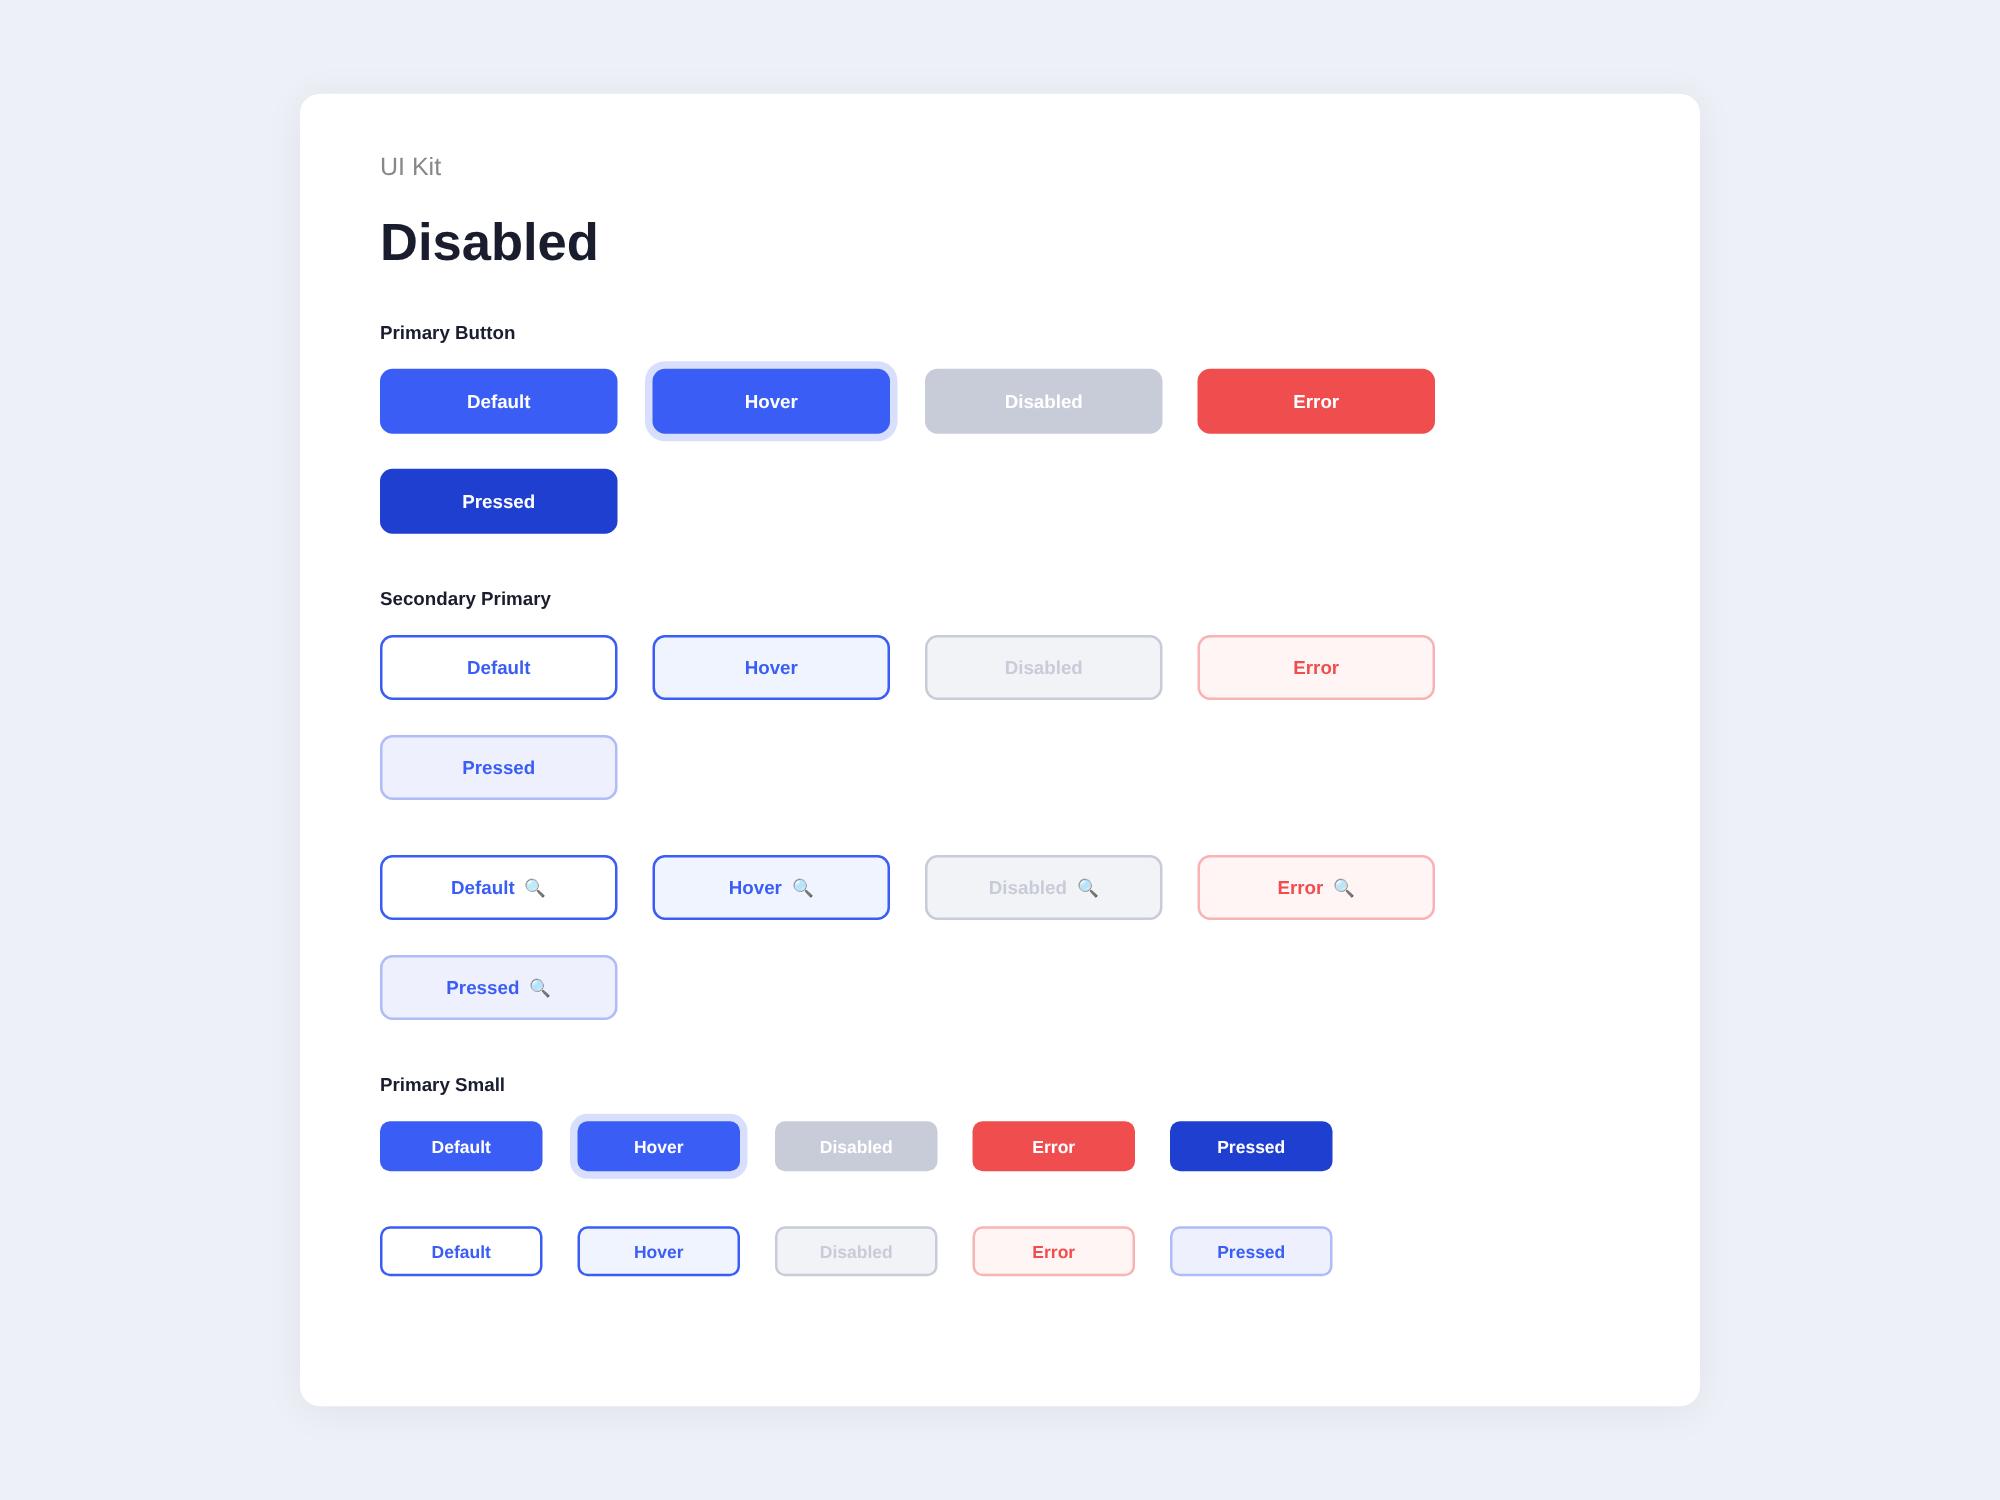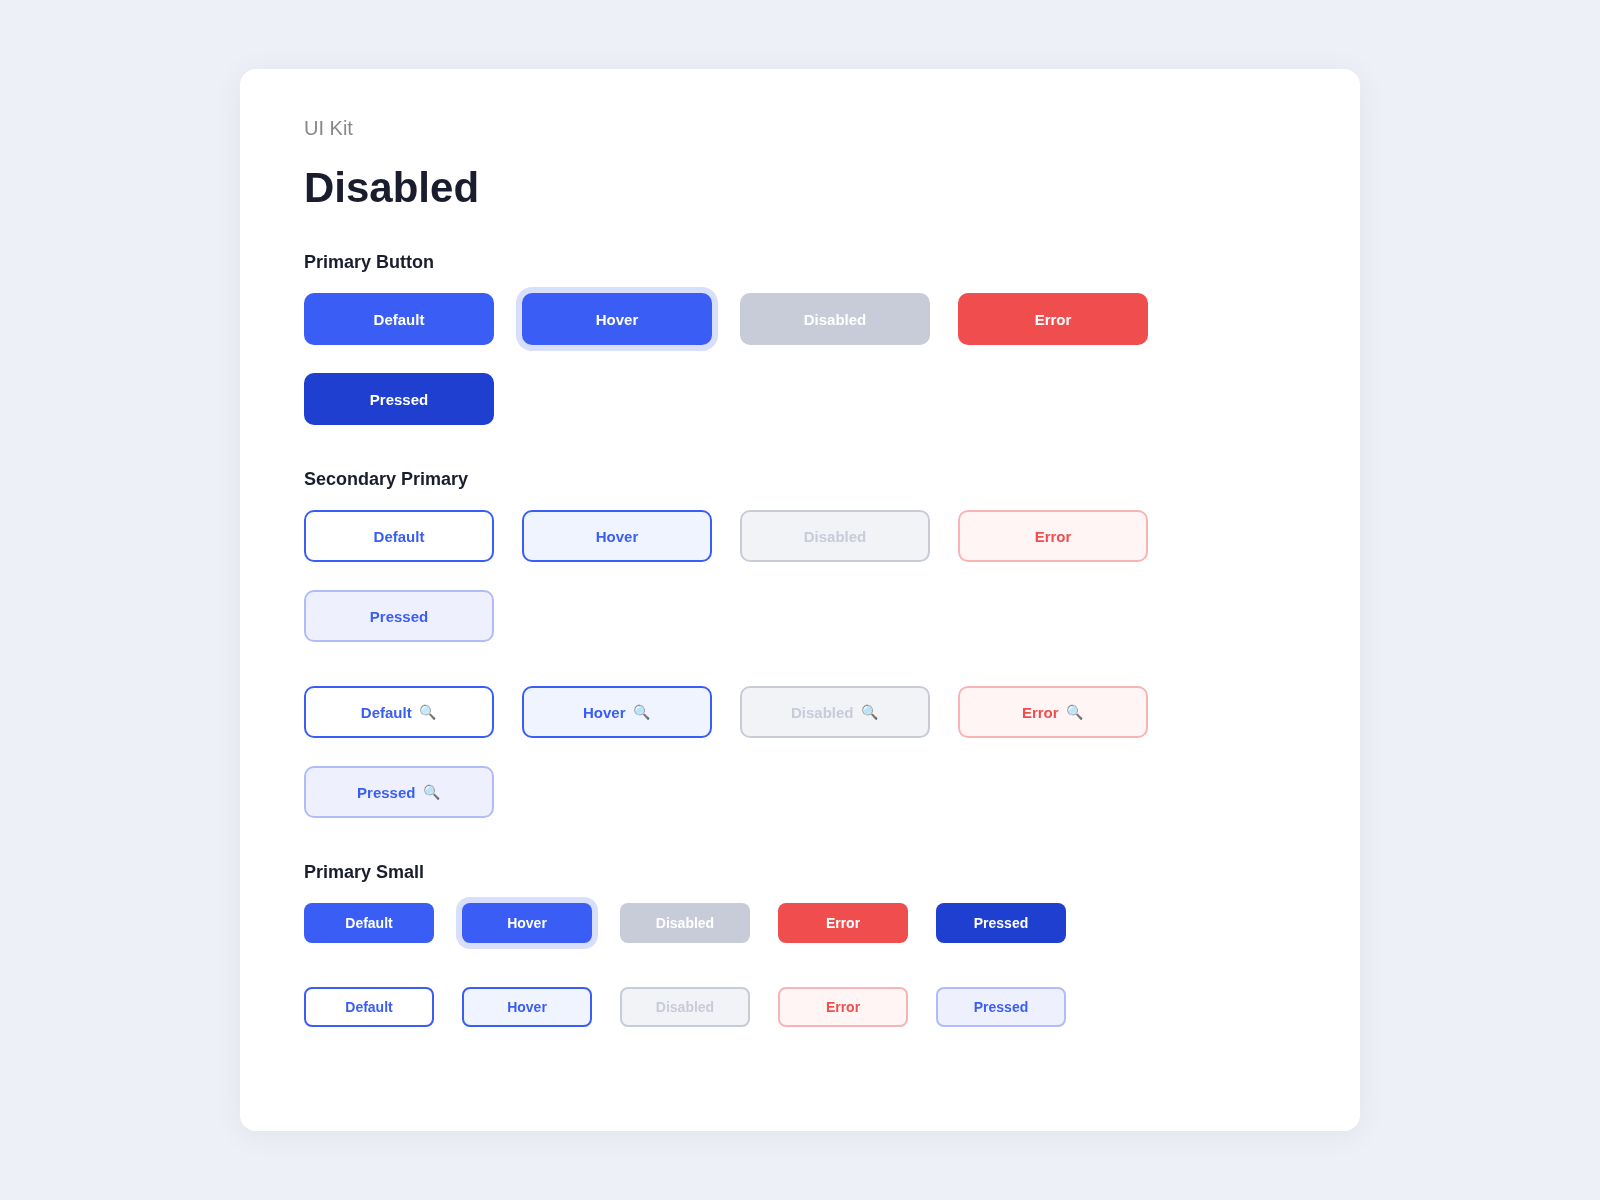--- a/index.html
+++ b/index.html
@@ -26,21 +26,21 @@
     .page-title {
       font-size: 42px;
       font-weight: 800;
       color: #1a1d2e;
       margin-bottom: 40px;
     }
     .section {
       margin-bottom: 44px;
     }
     .section-title {
-      font-size: 18px;
+      font-size: 15px;
       font-weight: 700;
       color: #1a1d2e;
       margin-bottom: 20px;
     }
     .btn-row {
       display: flex;
       gap: 28px;
       align-items: center;
       flex-wrap: wrap;
     }

